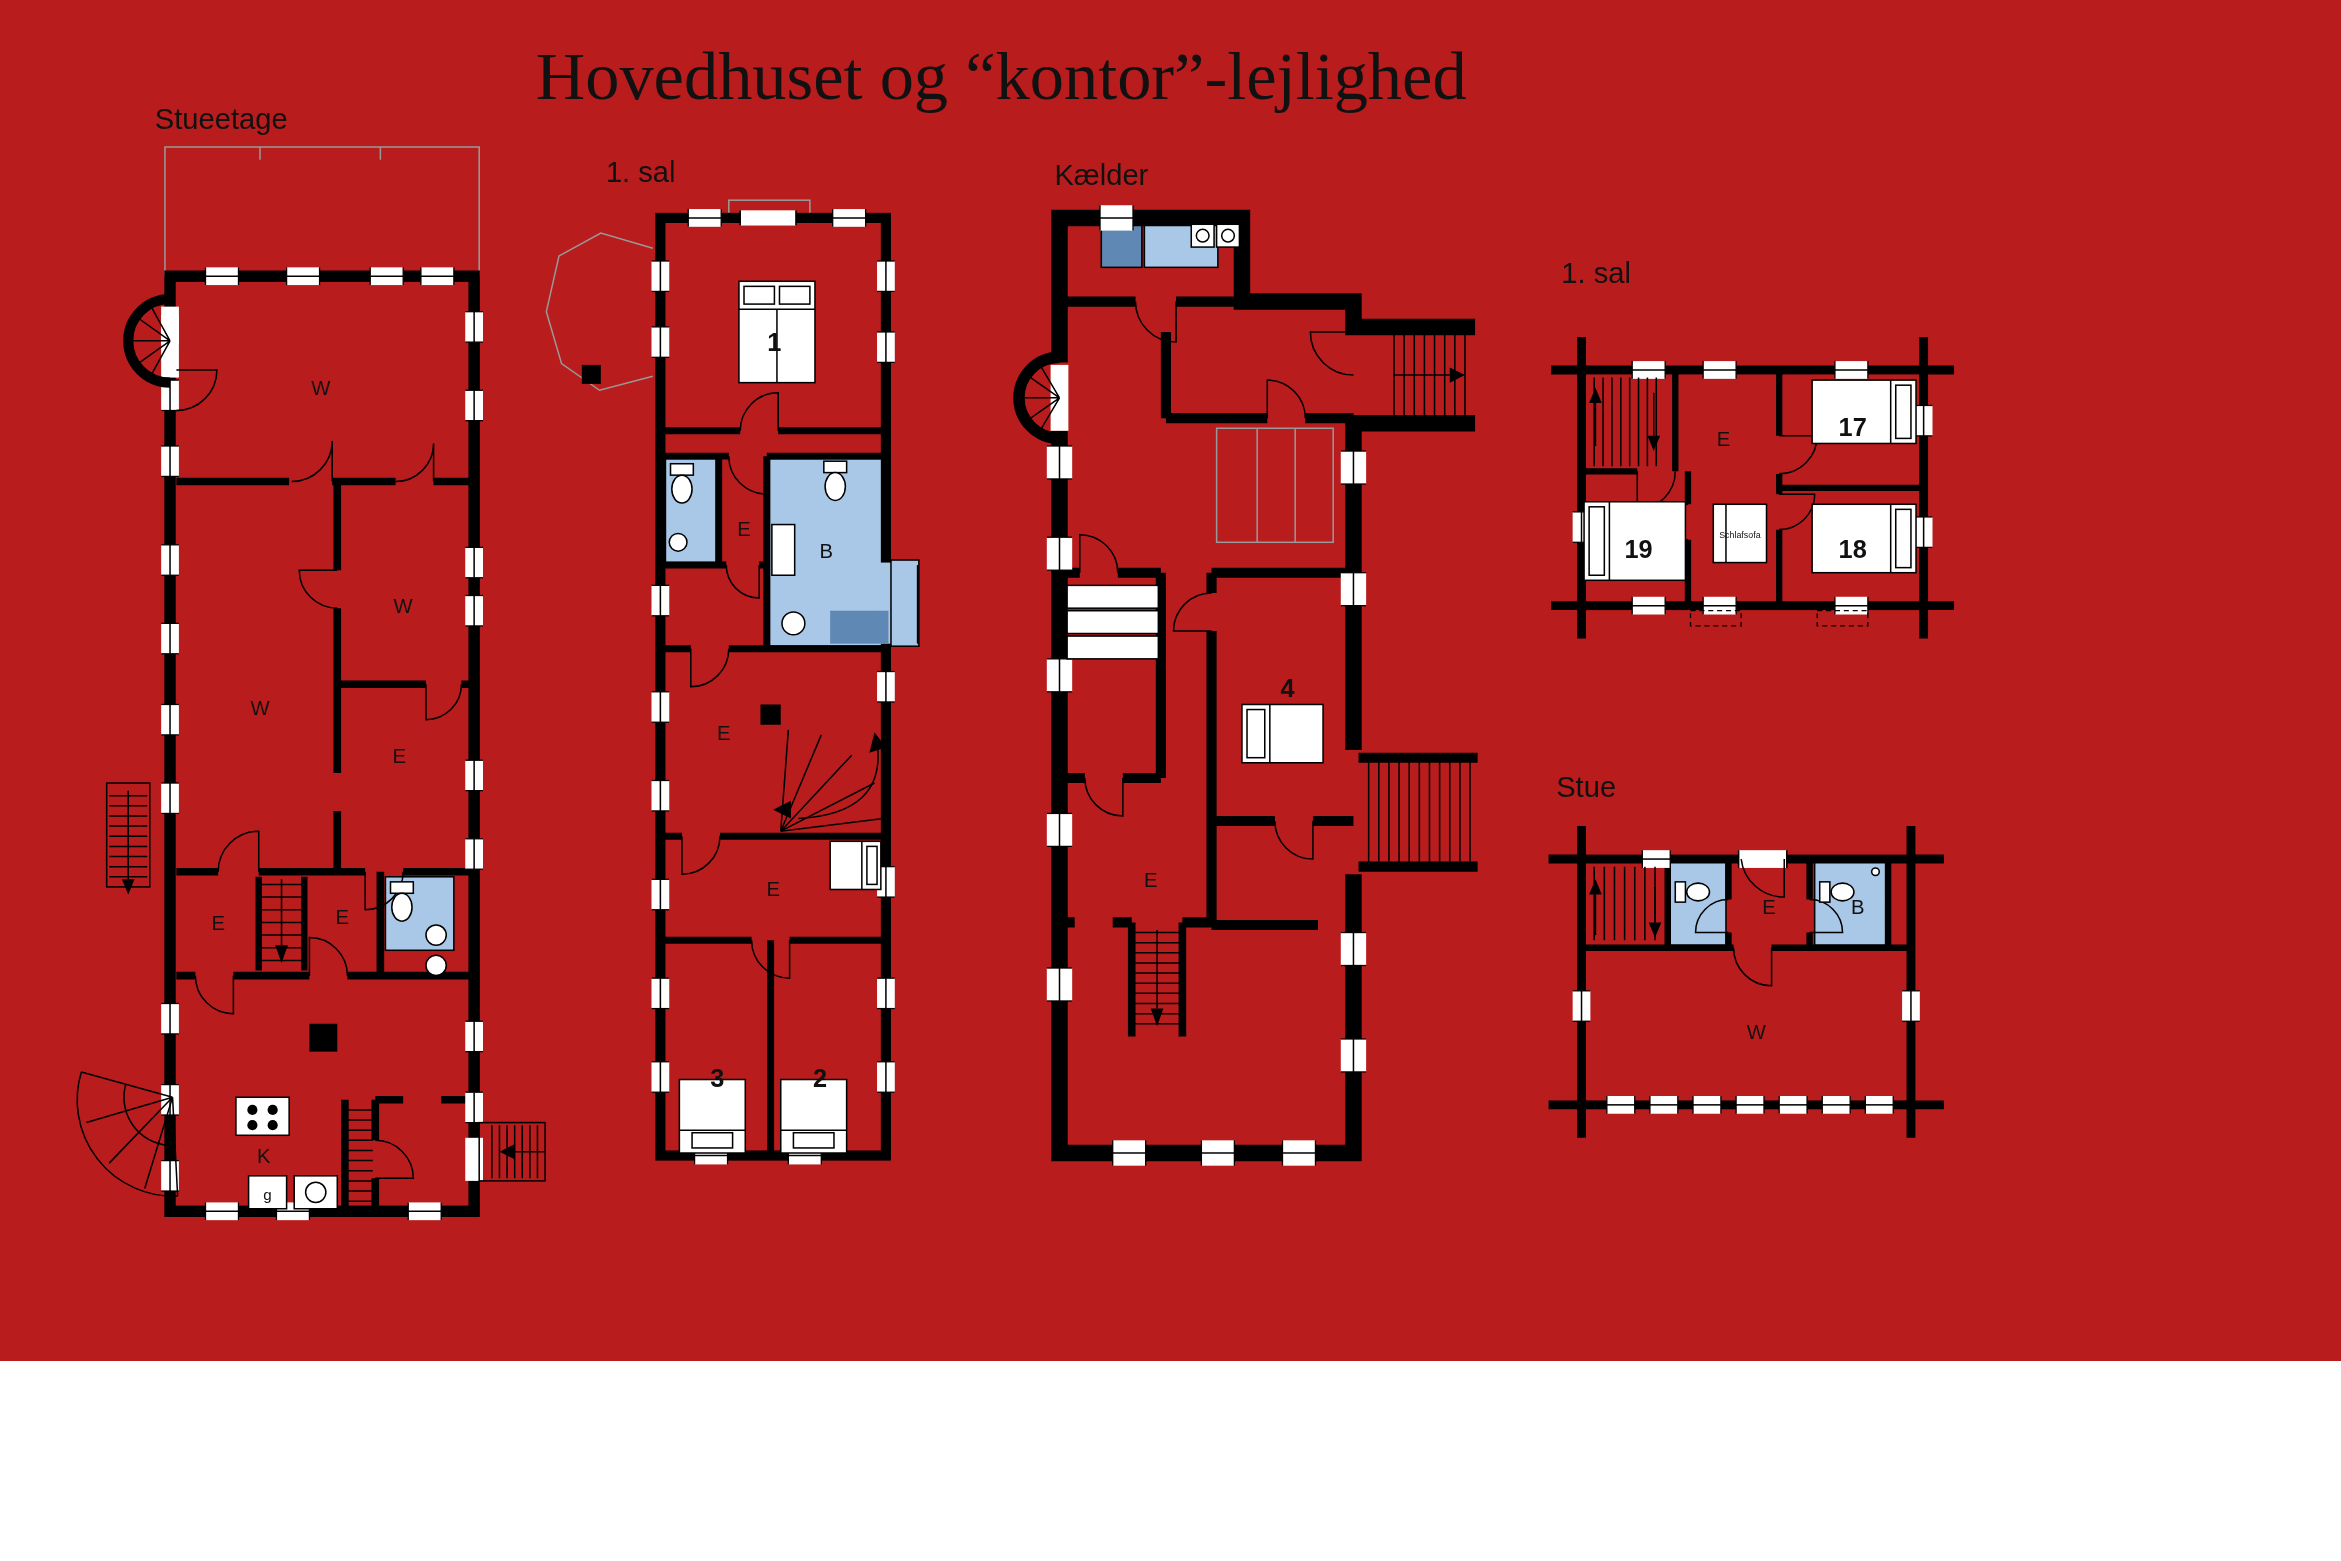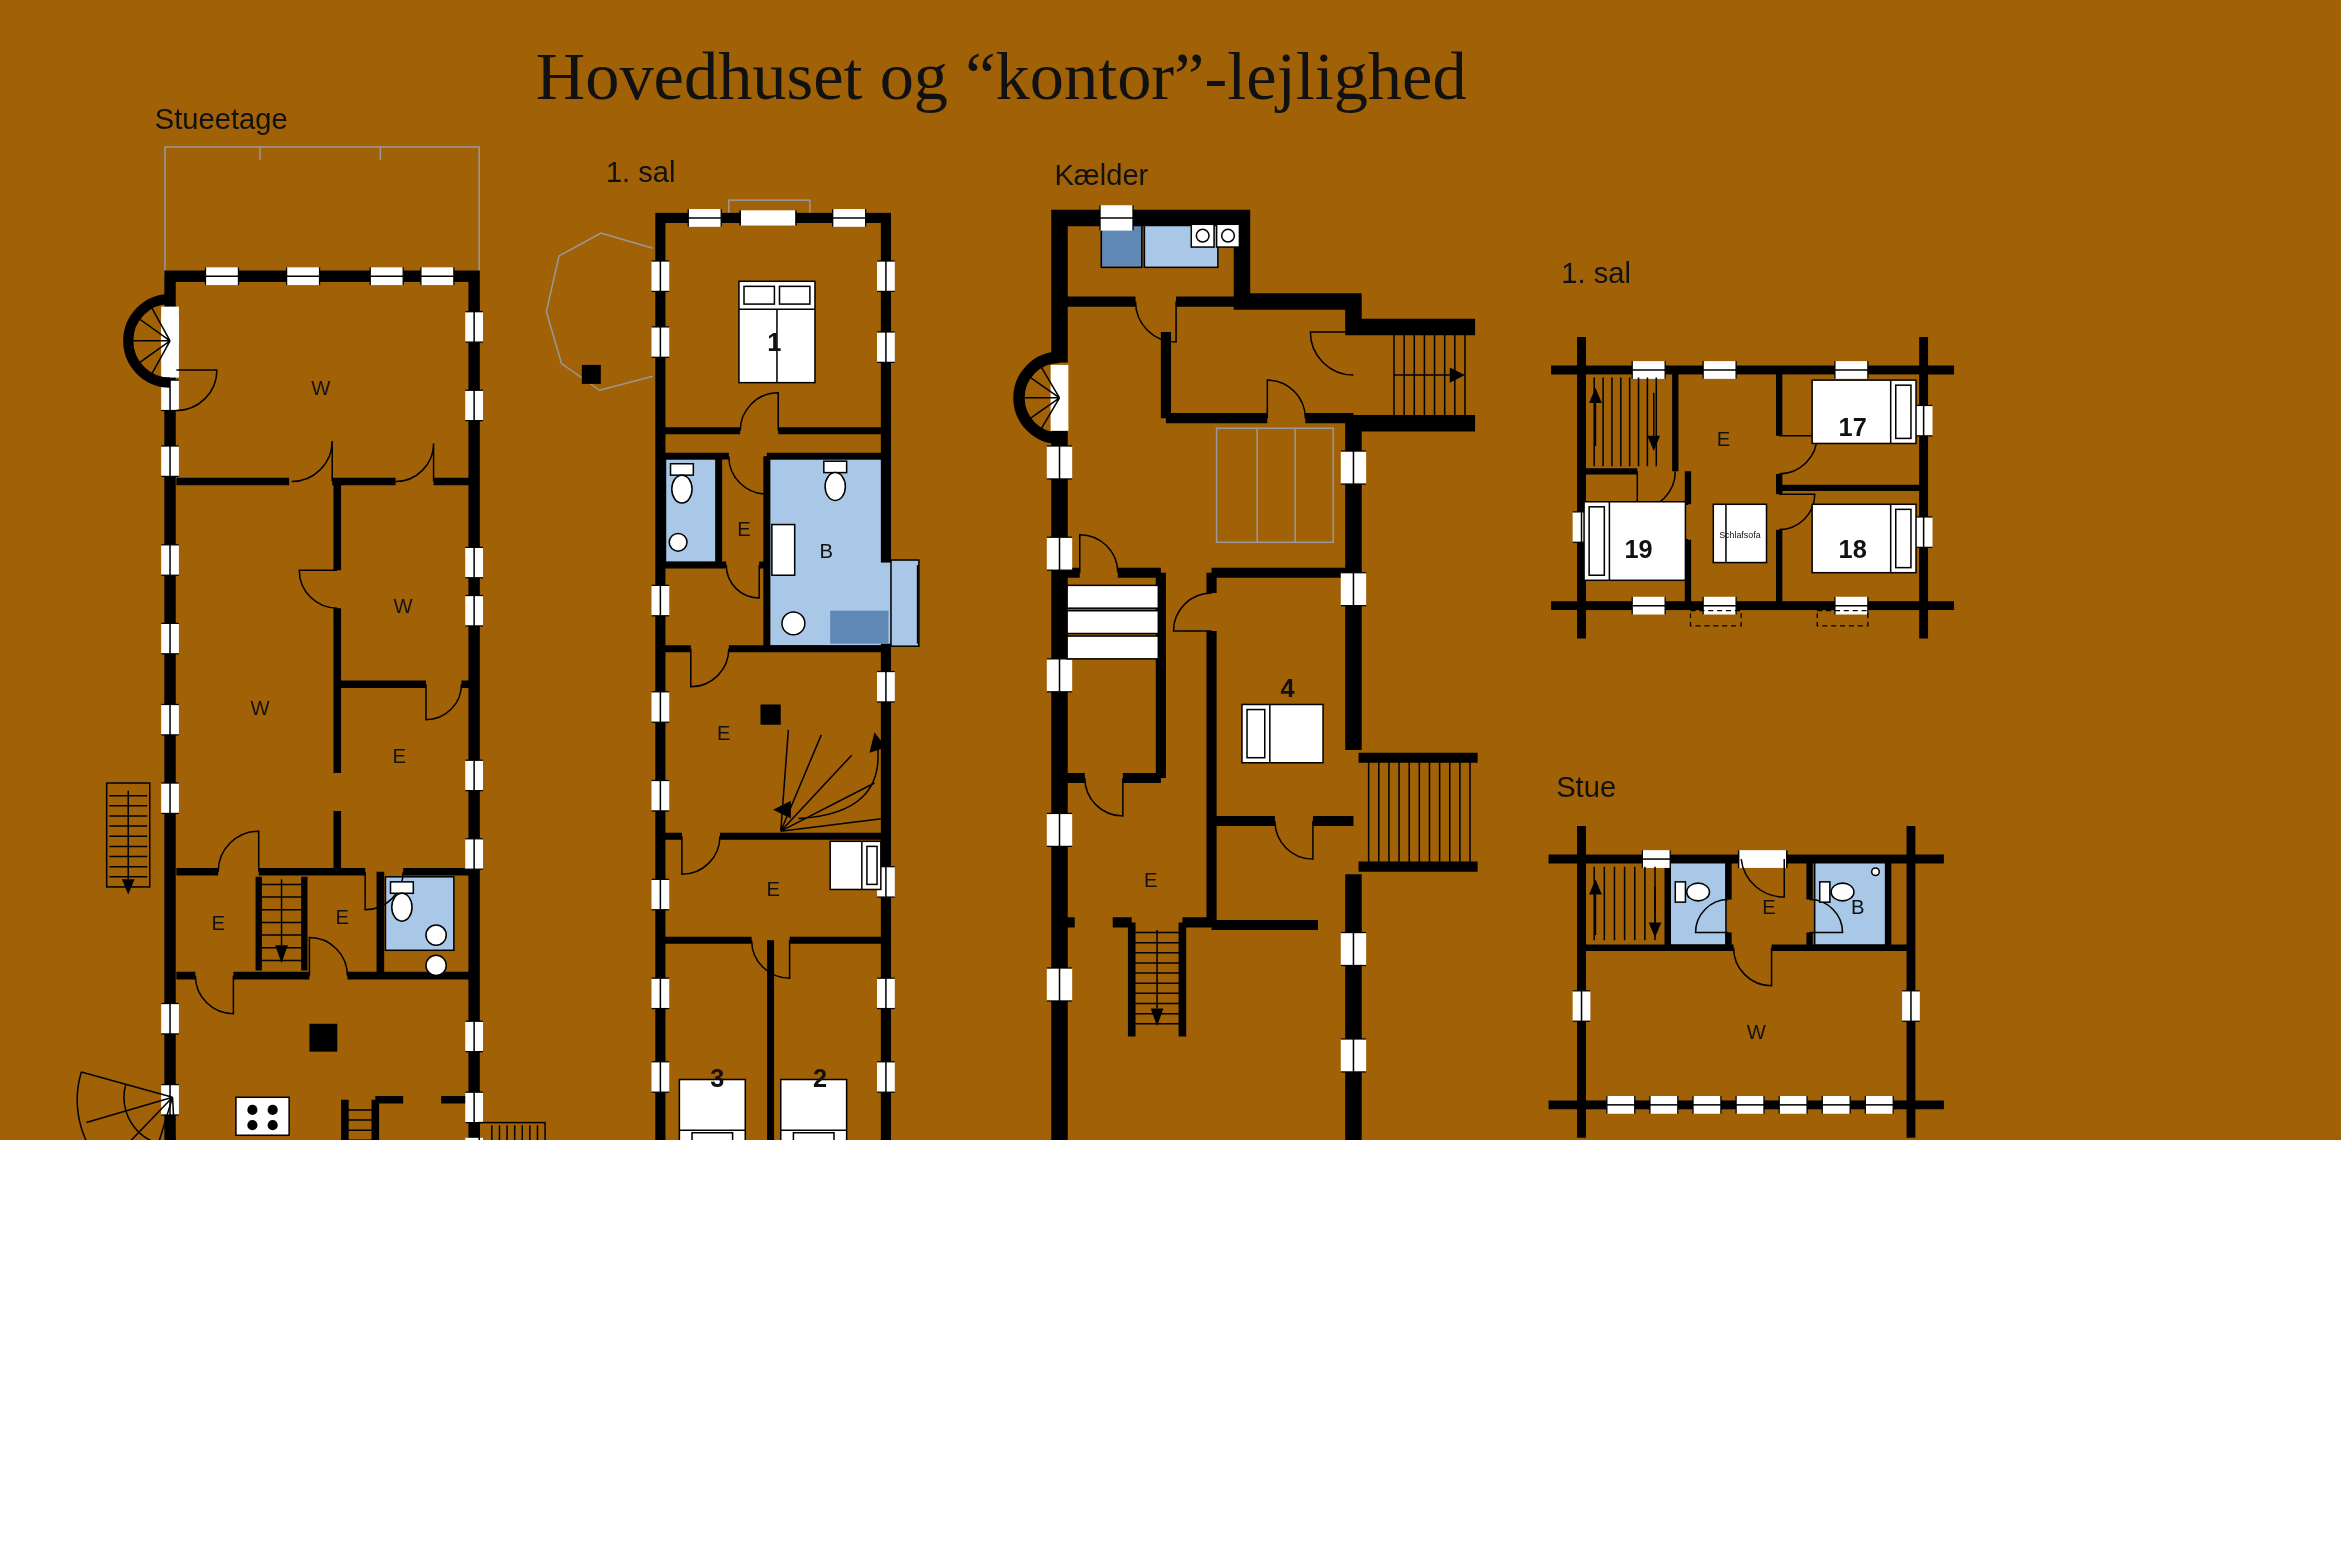--- a/index.html
+++ b/index.html
@@ -1,16 +1,16 @@
 <!DOCTYPE html>
 <html style="font-size:10px"><head>
 <meta charset="utf-8">
 <style>
   html,body{margin:0;padding:0;background:#fff;}
-  .canvas{position:relative;width:2342px;height:1140px;background:#a16207;overflow:hidden;}
+  .canvas{position:relative;width:2342px;height:1361px;background:#b91c1c;overflow:hidden;}
   svg{position:absolute;inset:0;}
   .title{font-family:"Liberation Serif","DejaVu Serif",serif;font-size:54px;fill:#111;}
   .plabel{font-family:"Liberation Sans","DejaVu Sans",sans-serif;font-size:23px;fill:#111;}
   .room{font-family:"Liberation Sans","DejaVu Sans",sans-serif;font-size:16px;fill:#111;}
   .num{font-family:"Liberation Sans","DejaVu Sans",sans-serif;font-size:20px;font-weight:bold;fill:#111;}
   .small{font-family:"Liberation Sans","DejaVu Sans",sans-serif;font-size:12px;fill:#111;}
   .tiny{font-family:"Liberation Sans","DejaVu Sans",sans-serif;font-size:7px;fill:#111;}
   .wall{stroke:#000;fill:none;}
   .thin{stroke:#000;stroke-width:1.2;fill:none;}
   .gray{stroke:#999;stroke-width:1.2;fill:none;}

